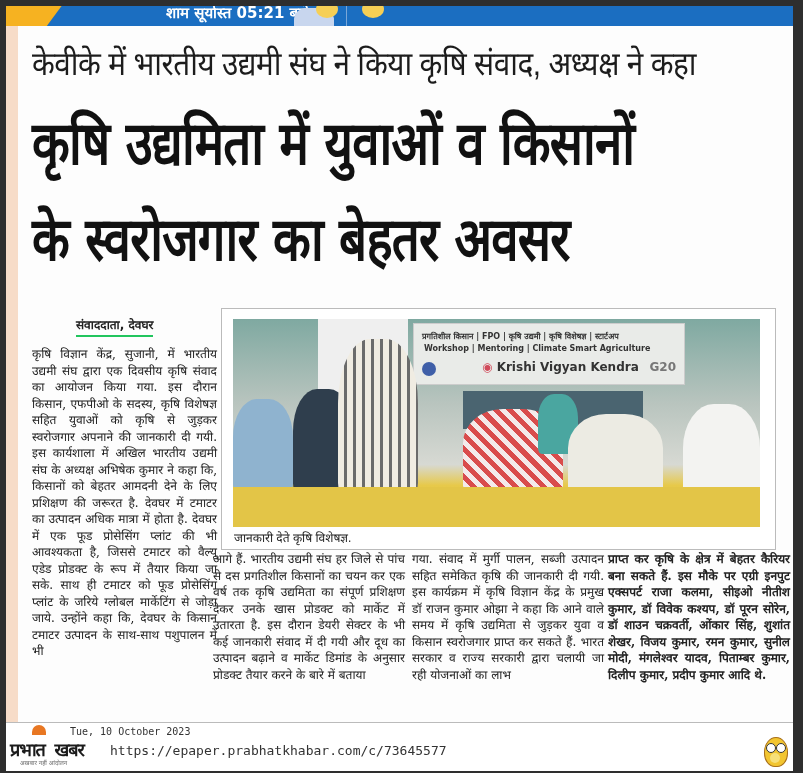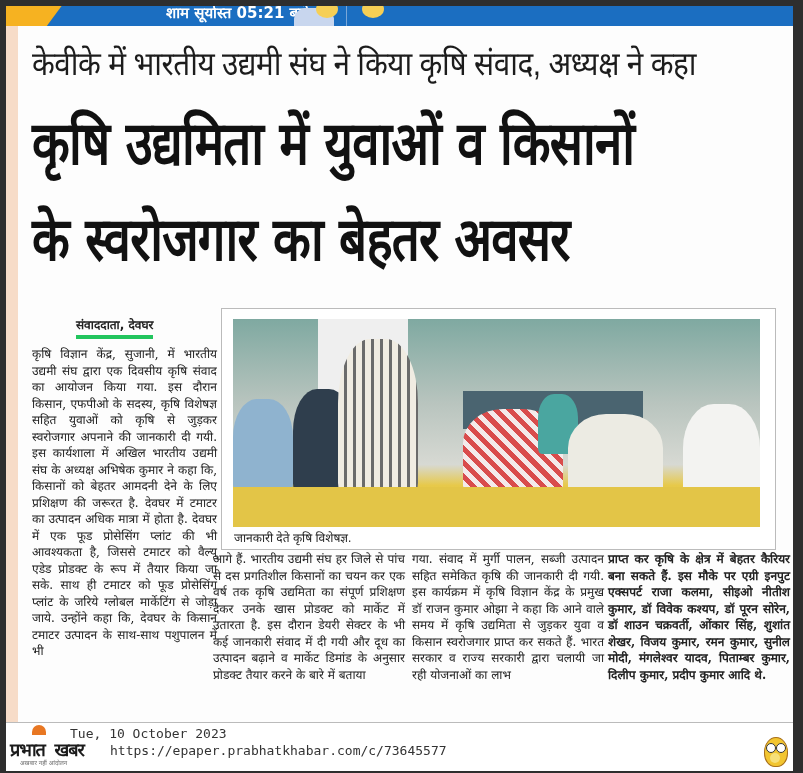--- a/index.html
+++ b/index.html
@@ -10,21 +10,21 @@
   .topbanner .yellow { position:absolute; left:0; top:0; width:60px; height:26px; background:#f6b221; clip-path: polygon(0 0,100% 0,68% 100%,0 100%); }
   .topbanner .txt { position:absolute; top:2px; color:#fff; font-weight:bold; font-size:15px; white-space:nowrap; }
   .topbanner .cloud { position:absolute; left:288px; top:8px; width:40px; height:18px; background:#c8d6ee; border-radius:12px 12px 0 0; }
   .topbanner .sun { position:absolute; width:22px; height:18px; background:#f6cf55; border-radius:50%; top:0; }
   .topbanner .divider { position:absolute; left:340px; top:0; width:1px; height:26px; background:#7aa7d8; }
   .darktopline { position:absolute; left:0; top:0; width:803px; height:6px; background:#2e2e2e; }
   .kicker { position:absolute; left:26px; top:40px; font-family:"Liberation Sans", sans-serif; font-size:33px; color:#1c1c1c; letter-spacing:-0.5px; white-space:nowrap; transform:scaleX(0.9); transform-origin:left top; }
   .headline { position:absolute; left:26px; font-family:"DejaVu Sans", sans-serif; font-weight:bold; font-size:60px; color:#111; white-space:nowrap; letter-spacing:-1px; transform-origin:left top; }
   .h1 { top:100px; transform:scaleX(0.82); }
   .h2 { top:196px; transform:scaleX(0.82); }
-  .byline { position:absolute; left:70px; top:316px; font-size:12px; font-weight:bold; color:#222; border-bottom:4px solid #22c55e; padding-bottom:2px; }
+  .byline { position:absolute; left:70px; top:316px; font-size:12px; font-weight:bold; color:#222; border-bottom:2px solid #22c55e; padding-bottom:2px; }
   .col { position:absolute; font-family:"DejaVu Serif", serif; font-size:12px; line-height:16.5px; color:#222; text-align:justify; }
   .c1 { left:26px; top:346px; width:185px; }
   .c2 { left:207px; top:551px; width:192px; }
   .c3 { left:406px; top:551px; width:192px; }
   .c4 { left:602px; top:551px; width:182px;font-weight:bold; }
   .photobox { position:absolute; left:221px; top:308px; width:553px; height:240px; border:1px solid #bbb; background:#fff; }
   .photo { position:absolute; left:11px; top:10px; width:527px; height:208px; background:linear-gradient(#7fa9a1 0%, #b8c4be 40%, #d7d9d3 70%, #e7c94a 80%, #dfc244 100%); overflow:hidden; }
   .photo .banner { position:absolute; left:180px; top:4px; width:270px; height:60px; background:#e9ebe8; border:1px solid #ccc; }
   .photo .banner .l1 { position:absolute; left:8px; top:6px; font-size:8px; color:#333; font-weight:bold; white-space:nowrap; }
   .photo .banner .l2 { position:absolute; left:10px; top:20px; font-size:8px; color:#333; font-weight:bold; white-space:nowrap; }
@@ -34,21 +34,21 @@
   .photo .banner .logo { position:absolute; left:8px; top:38px; width:14px; height:14px; border-radius:50%; background:#3f5fa8; }
   .photo .window { position:absolute; left:230px; top:72px; width:180px; height:38px; background:#4a6470; }
   .photo .leftbanner { position:absolute; left:85px; top:0; width:90px; height:80px; background:#efefef; }
   .photo .person { position:absolute; border-radius:40% 40% 10% 10%; }
   .photo .table { position:absolute; left:0; top:168px; width:527px; height:40px; background:#e3c547; }
   .caption { position:absolute; left:12px; top:220px; font-size:12px; color:#222; font-family:"Liberation Sans", sans-serif;text-align:right; }
   .footer { position:absolute; left:6px; top:722px; width:787px; height:48px; background:#fff; border-top:1px solid #bbb; }
   .footer .logo { position:absolute; left:4px; top:14px; font-weight:bold; font-size:18px; color:#1b1b1b; letter-spacing:-1px; font-family:Liberation Mono, monospace; }
   .footer .logo .sun { position:absolute; left:22px; top:-12px; width:14px; height:10px; background:#e87722; border-radius:10px 10px 0 0; }
   .footer .tagline { position:absolute; left:14px; top:36px; font-size:6px; color:#666; }
-  .footer .date { position:absolute; left:64px; top:3px; font-family:"DejaVu Sans Mono", monospace; font-size:13px; color:#333; }
+  .footer .date { position:absolute; left:64px; top:3px; font-family:"DejaVu Sans Mono", monospace; font-size:10px; color:#333; }
   .footer .url { position:absolute; left:64px; top:20px; font-family:"DejaVu Sans Mono", monospace; font-size:13px; color:#333;margin-left:40px; }
   .owl { position:absolute; left:762px; top:727px; width:26px; height:40px; }
   .owl .body { position:absolute; left:2px; top:10px; width:22px; height:28px; background:#f2c530; border-radius:50% 50% 45% 45%; border:1px solid #a8701a; }
   .owl .eye { position:absolute; top:16px; width:8px; height:8px; background:#fff; border:1px solid #333; border-radius:50%; }
   .owl .belly { position:absolute; left:8px; top:26px; width:10px; height:10px; background:#f7e07a; border-radius:50%; }
   .rightdark { position:absolute; left:793px; top:0; width:10px; height:773px; background:#2e2e2e; }
 </style>
 </head>
 <body>
 
@@ -68,20 +68,27 @@
   <div class="headline h1">कृषि उद्यमिता में युवाओं व किसानों</div>
   <div class="headline h2">के स्वरोजगार का बेहतर अवसर</div>
 
   <div class="byline">संवाददाता, देवघर</div>
 
   <div class="col c1">कृषि विज्ञान केंद्र, सुजानी, में भारतीय उद्यमी संघ द्वारा एक दिवसीय कृषि संवाद का आयोजन किया गया. इस दौरान किसान, एफपीओ के सदस्य, कृषि विशेषज्ञ सहित युवाओं को कृषि से जुड़कर स्वरोजगार अपनाने की जानकारी दी गयी. इस कार्यशाला में अखिल भारतीय उद्यमी संघ के अध्यक्ष अभिषेक कुमार ने कहा कि, किसानों को बेहतर आमदनी देने के लिए प्रशिक्षण की जरूरत है. देवघर में टमाटर का उत्पादन अधिक मात्रा में होता है. देवघर में एक फूड प्रोसेसिंग प्लांट की भी आवश्यकता है, जिससे टमाटर को वैल्यू एडेड प्रोडक्ट के रूप में तैयार किया जा सके. साथ ही टमाटर को फूड प्रोसेसिंग प्लांट के जरिये ग्लोबल मार्केटिंग से जोड़ा जाये. उन्होंने कहा कि, देवघर के किसान टमाटर उत्पादन के साथ-साथ पशुपालन में भी</div>
 
   <div class="photobox" style="left:215px;">
     <div class="photo">
       <div class="leftbanner"></div>
+      <div class="banner">
+        <div class="l1">प्रगतिशील किसान | FPO | कृषि उद्यमी | कृषि विशेषज्ञ | स्टार्टअप</div>
+        <div class="l2">Workshop | Mentoring | Climate Smart Agriculture</div>
+        <div class="logo"></div>
+        <div class="l3"><span class="pin">◉ </span><span>Krishi Vigyan Kendra</span></div>
+        <div class="g20">G20</div>
+      </div>
       <div class="window"></div>
       <div class="person" style="left:0;top:80px;width:60px;height:95px;background:#8fb3cf;"></div>
       <div class="person" style="left:60px;top:70px;width:60px;height:105px;background:#2f3e4d;"></div>
       <div class="person" style="left:105px;top:20px;width:80px;height:160px;background:repeating-linear-gradient(90deg,#f0ece2 0 6px,#6b6b6b 6px 9px);"></div>
       <div class="person" style="left:230px;top:90px;width:100px;height:85px;background:repeating-linear-gradient(45deg,#d94c4c 0 5px,#f4eaea 5px 10px);"></div>
       <div class="person" style="left:305px;top:75px;width:40px;height:60px;background:#4aa6a0;"></div>
       <div class="person" style="left:335px;top:95px;width:95px;height:85px;background:#ecebe3;"></div>
       <div class="person" style="left:450px;top:85px;width:77px;height:110px;background:#f3f3f1;"></div>
       <div class="table"></div>
     </div>

